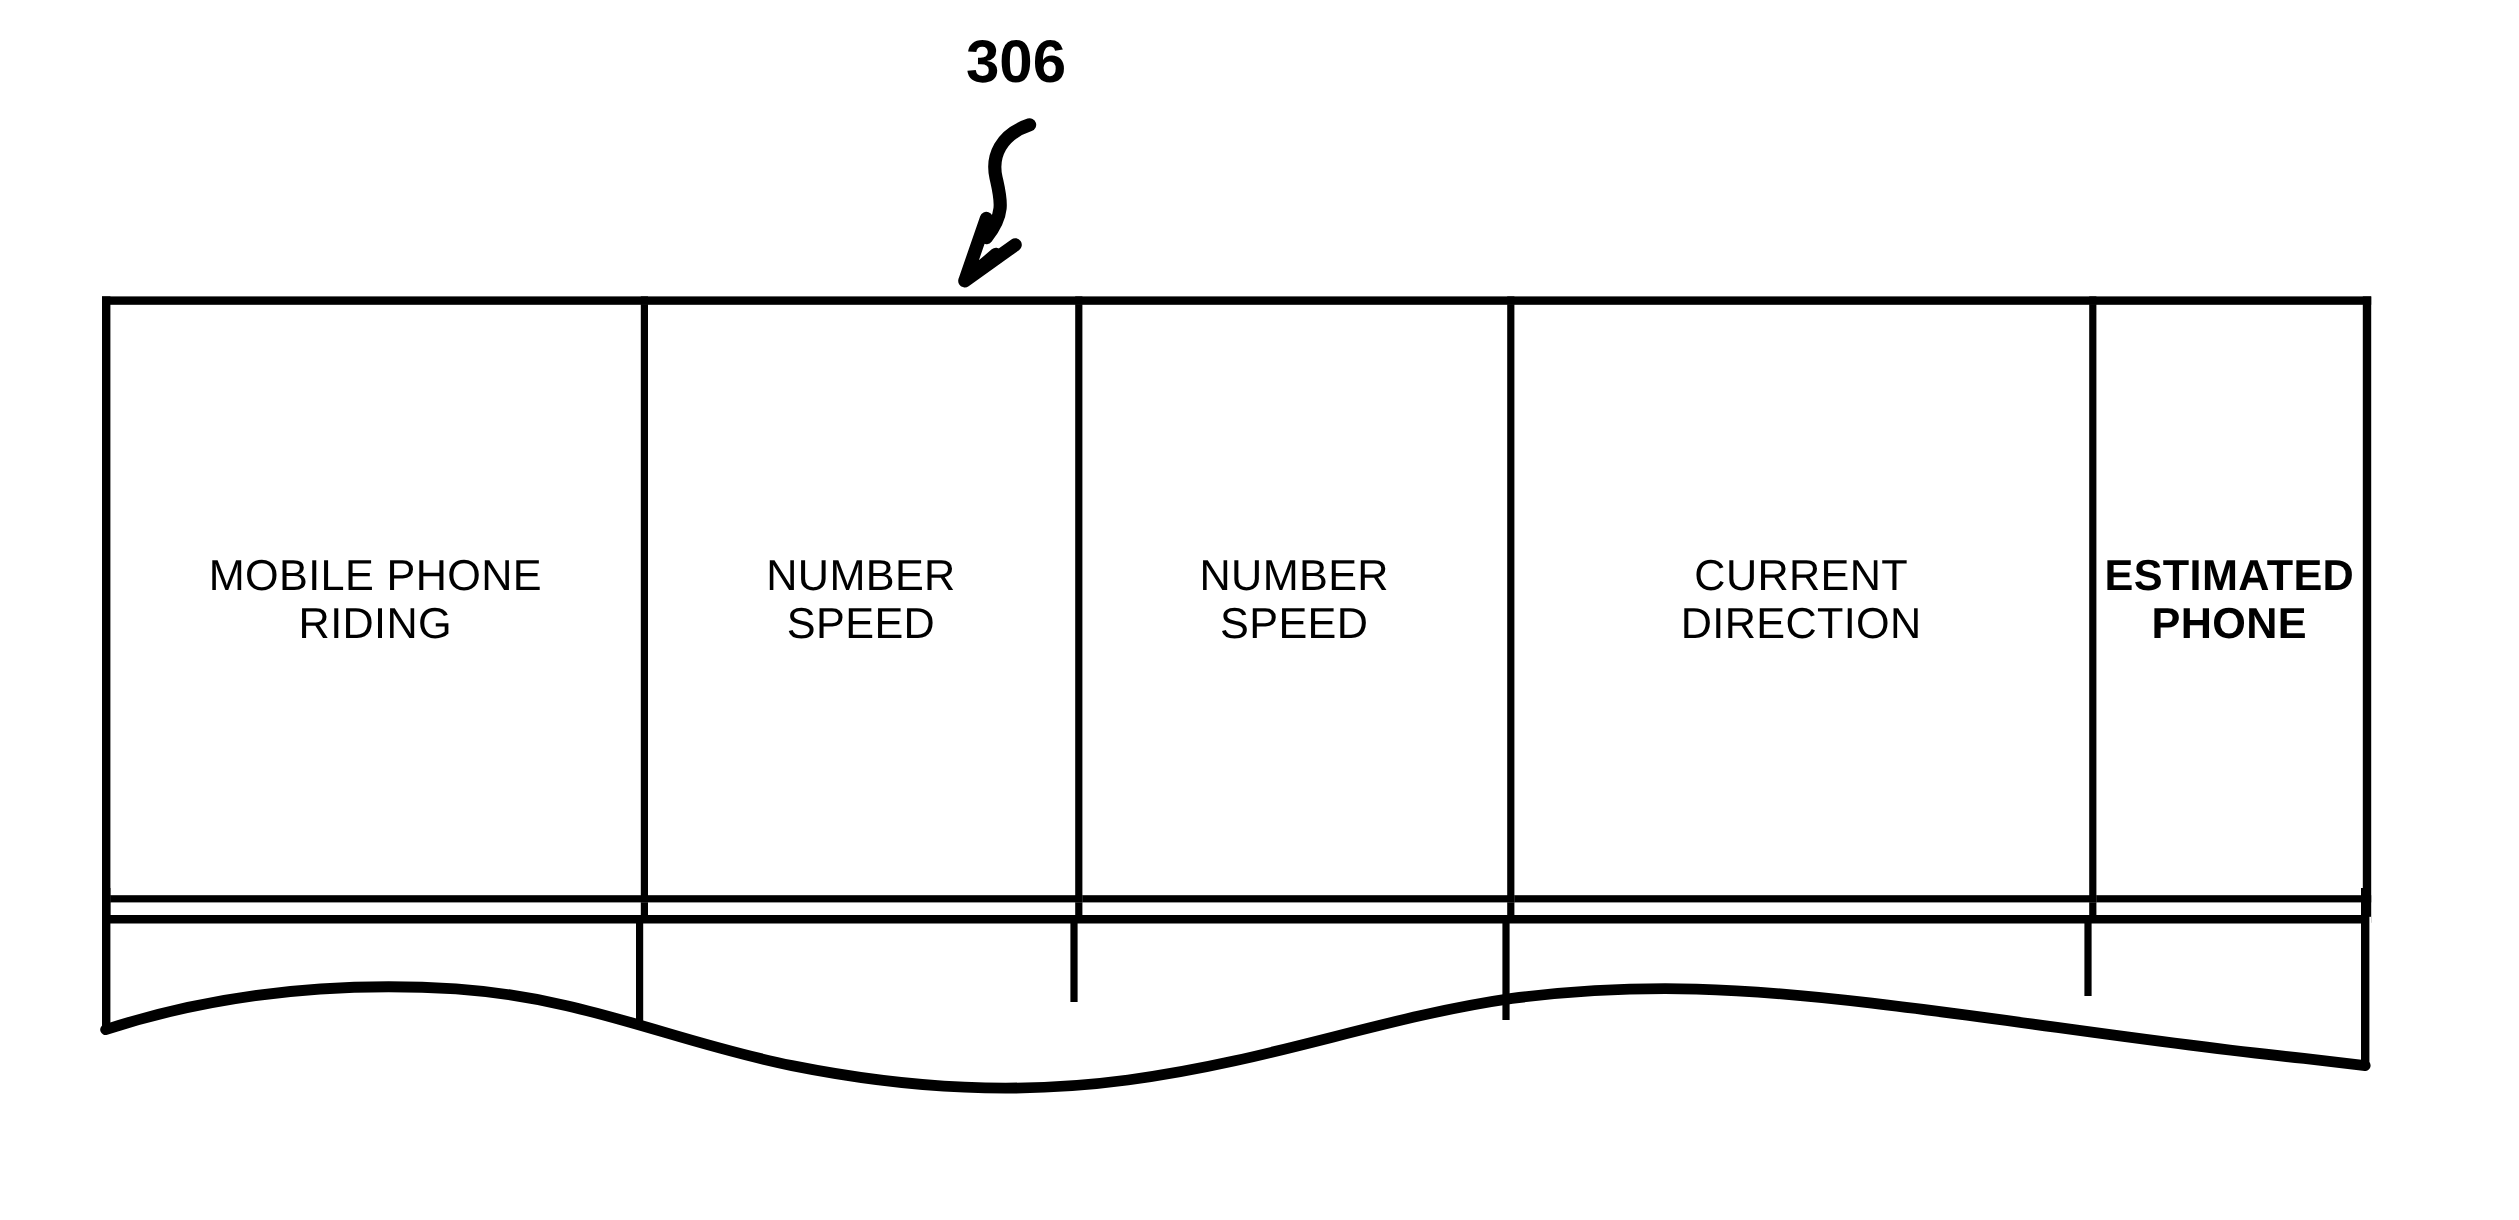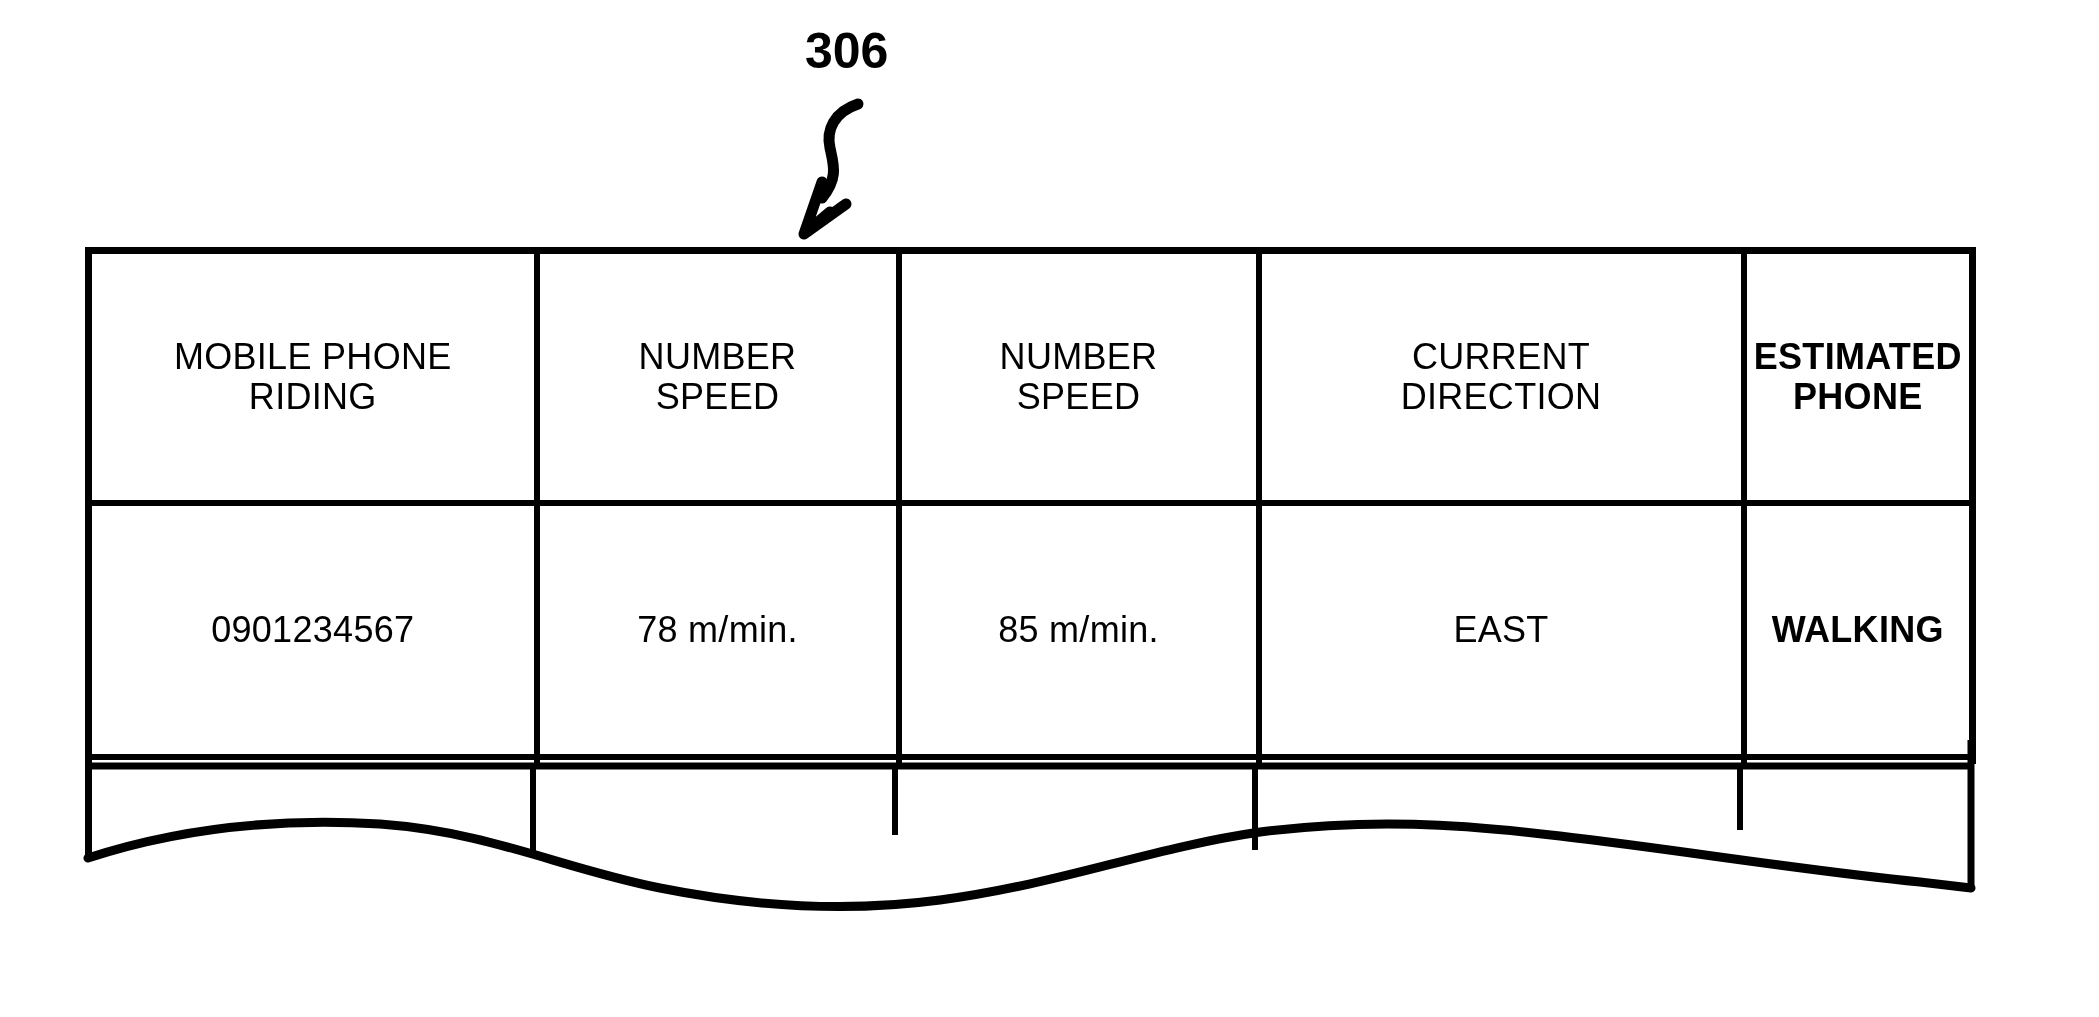--- a/index.html
+++ b/index.html
@@ -149,29 +149,20 @@
       <td>
         <span>CURRENT</span><br>
         <span>DIRECTION</span>
       </td>
       <td>
         <span>ESTIMATED</span><br>
         <span>PHONE</span>
       </td>
     </tr>
 
-    <tr class="data-row">
-      <td class="phone-cell">0901234567</td>
-      <td>78 m/min.</td>
-      <td>85 m/min.</td>
-      <td>EAST</td>
-      <td>
-        <span>WALKING</span>
-      </td>
-    </tr>
 
 
     <tr class="tail-row">
       <td></td>
       <td></td>
       <td></td>
       <td></td>
       <td></td>
     </tr>
   </tbody>

